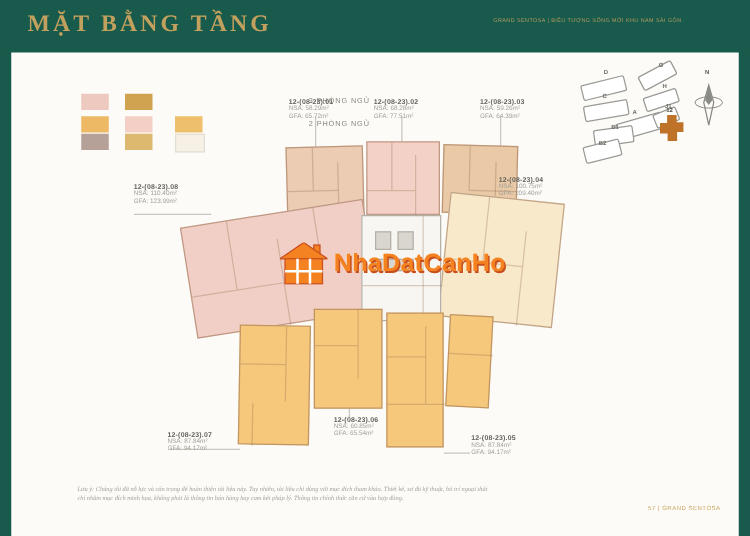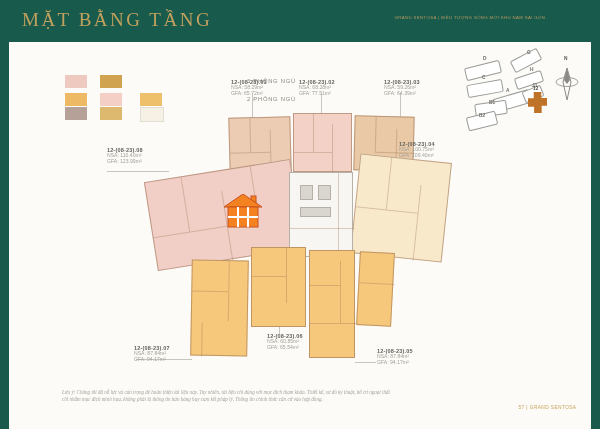--- a/index.html
+++ b/index.html
@@ -3,21 +3,21 @@
 <meta charset="utf-8">
 <style>
   html,body{margin:0;padding:0;}
   body{font-family:"Liberation Sans",sans-serif;background:#e8e8e8;}
   #page{position:relative;width:600px;height:429px;background:#fcfbf7;overflow:hidden;}
   .abs{position:absolute;}
   
   .sidebar{position:absolute;top:0;width:9px;height:429px;background:#185a4b;}
   #header{position:absolute;left:0;top:0;width:600px;height:42px;background:#185a4b;}
   #page-title{position:absolute;left:22px;top:9px;font-family:"Liberation Serif",serif;
-    font-size:19px;letter-spacing:2.5px;color:#c2a05e;font-weight:400;}
+    font-size:19px;letter-spacing:2.5px;color:#c2a05e;font-weight:700;}
   #tagline{position:absolute;right:55px;top:15px;font-size:6px;color:#b79a62;
     letter-spacing:0.5px;transform:scale(0.72);transform-origin:100% 0;white-space:nowrap;}
   #subtitle{position:absolute;left:21px;top:46px;font-family:"Liberation Serif",serif;
     font-size:14px;font-weight:bold;letter-spacing:1.2px;color:#1d5b4c;}
   
   .sw{position:absolute;width:22px;height:13px;}
   .sw.light{border:1px solid #e2ded4;}
   .lg-label{position:absolute;font-size:6.5px;color:#8a897f;letter-spacing:0.8px;
     transform:scale(0.9);transform-origin:0 0;white-space:nowrap;}
   
@@ -181,20 +181,21 @@
 
   <div id="watermark">
     <svg width="38" height="34" viewBox="0 0 38 34">
       <rect x="27" y="2" width="5" height="8" fill="#f58220" stroke="#c8501e" stroke-width="1"></rect>
       <polygon points="19,0 38,13 0,13" fill="#f58220" stroke="#c8501e" stroke-width="1"></polygon>
       <rect x="4" y="13" width="30" height="20" fill="#f58220" stroke="#c8501e" stroke-width="1"></rect>
       <line x1="14" y1="13" x2="14" y2="33" stroke="#ffffff" stroke-width="2"></line>
       <line x1="24" y1="13" x2="24" y2="33" stroke="#ffffff" stroke-width="2"></line>
       <line x1="4" y1="23" x2="34" y2="23" stroke="#ffffff" stroke-width="2"></line>
     </svg>
+    <span id="wm-text">NhaDatCanHo</span>
   </div>
 
   <div class="abs" style="left:445px;top:50px;width:150px;height:100px;">
     <div class="bldg" style="left:20px;top:14px;width:36px;height:13px;transform:rotate(-14deg);"></div>
     <div class="bl" style="left:38px;top:6px;">D</div>
     <div class="bldg" style="left:66px;top:4px;width:30px;height:13px;transform:rotate(-28deg);"></div>
     <div class="bl" style="left:82px;top:0px;">G</div>
     <div class="bldg" style="left:70px;top:24px;width:28px;height:12px;transform:rotate(-18deg);"></div>
     <div class="bl" style="left:85px;top:17px;">H</div>
     <div class="bldg" style="left:22px;top:32px;width:36px;height:13px;transform:rotate(-10deg);"></div>

